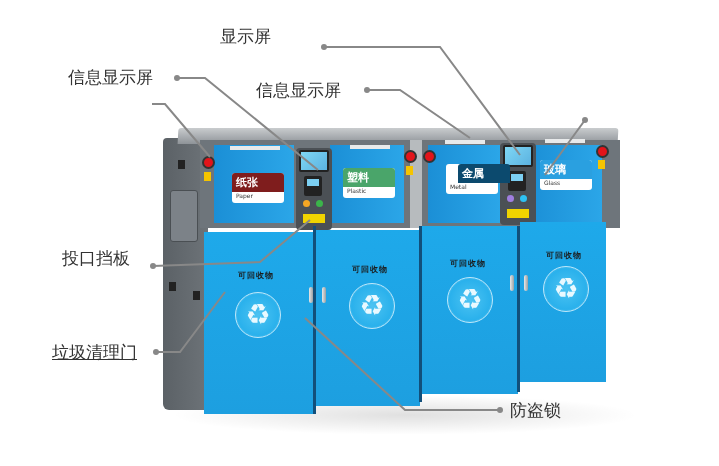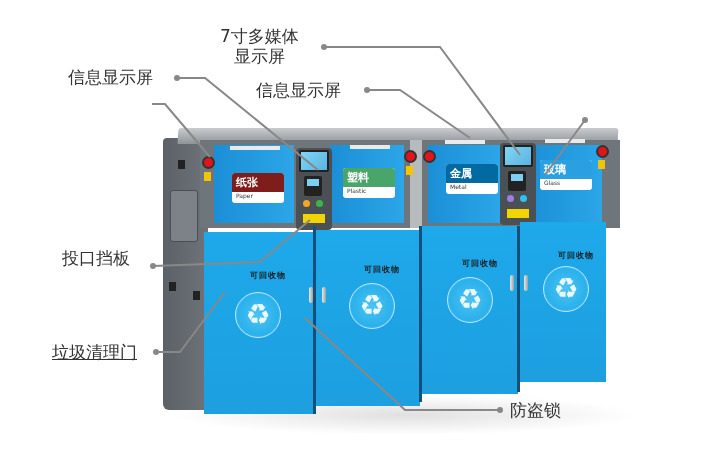--- a/index.html
+++ b/index.html
@@ -27,21 +27,21 @@
   .scanner-inner{position:absolute;left:3px;top:3px;width:12px;height:7px;background:#7ccff2;}
   .btn-dot{position:absolute;width:7px;height:7px;border-radius:50%;}
   .yellow-plate{position:absolute;width:22px;height:9px;background:#f1d400;}
   .cat-label{position:absolute;width:52px;height:30px;background:#fff;border-radius:3px;}
   .cat-head{position:absolute;left:0;top:0;width:52px;height:19px;border-radius:3px 3px 0 0;color:#fff;font-size:11px;font-weight:bold;line-height:19px;padding-left:4px;box-sizing:border-box;}
   .cat-en{position:absolute;left:4px;top:19px;font-size:6px;color:#333;}
 
   .lower{position:absolute;top:228px;height:185px;background:linear-gradient(180deg,#1ea9ea,#1d9fe0);}
   .door-gap{position:absolute;top:226px;width:3px;height:188px;background:#124f7a;}
   .door-handle{position:absolute;width:4px;height:16px;border-radius:2px;background:linear-gradient(90deg,#e8e8e8,#9aa0a4);}
-  .door-sign{position:absolute;text-align:right;width:60px;}
+  .door-sign{position:absolute;text-align:center;width:60px;}
   .door-sign .title{font-size:8px;color:#1b1b1b;font-weight:bold;letter-spacing:1px;}
   .recycle{position:absolute;width:44px;height:44px;border-radius:50%;background:radial-gradient(circle,#4cc3f2,#2ab1ec 65%,#8fd8f6);border:1px solid #bfe8fa;color:#e9f9ff;font-size:28px;line-height:44px;text-align:center;}
 </style>
 </head>
 <body>
 
 <div class="stage">
 
   <div class="shadow"></div>
 
@@ -94,21 +94,21 @@
 
   <div class="cat-label" style="left:232px;top:173px;">
     <div class="cat-head" style="background:#7f1d1d;">纸张</div>
     <div class="cat-en">Paper</div>
   </div>
   <div class="cat-label" style="left:343px;top:168px;">
     <div class="cat-head" style="background:#4aa56a;">塑料</div>
     <div class="cat-en">Plastic</div>
   </div>
   <div class="cat-label" style="left:446px;top:164px;">
-    <div class="cat-head" style="background:#0369a1;">金属</div>
+    <div class="cat-head" style="background:#0c4a6e;margin-left:12px;">金属</div>
     <div class="cat-en">Metal</div>
   </div>
   <div class="cat-label" style="left:540px;top:160px;">
     <div class="cat-head" style="background:#2aa0e0;">玻璃</div>
     <div class="cat-en">Glass</div>
   </div>
 
   <div class="lower" style="left:204px;width:110px;top:232px;height:182px;"></div>
   <div class="lower" style="left:316px;width:104px;top:230px;height:176px;"></div>
   <div class="lower" style="left:422px;width:96px;top:226px;height:168px;"></div>
@@ -155,21 +155,20 @@
       <circle cx="177" cy="78" r="3"></circle>
       <circle cx="367" cy="90" r="3"></circle>
       <circle cx="585" cy="120" r="3"></circle>
       <circle cx="153" cy="266" r="3"></circle>
       <circle cx="156" cy="352" r="3"></circle>
       <circle cx="500" cy="410" r="3"></circle>
     </g>
   </svg>
 
   <div class="label" style="left:220px;top:26px;">
-    <span class="line">7寸多媒体</span>
     <span class="line">显示屏</span>
   </div>
   <div class="label" style="left:68px;top:68px;font-family:Liberation Serif, serif;">
     <span class="line">信息显示屏</span>
   </div>
   <div class="label" style="left:256px;top:80px;">
     <span class="line">信息显示屏</span>
   </div>
   <div class="label" style="left:62px;top:248px;">
     <span class="line">投口挡板</span>

